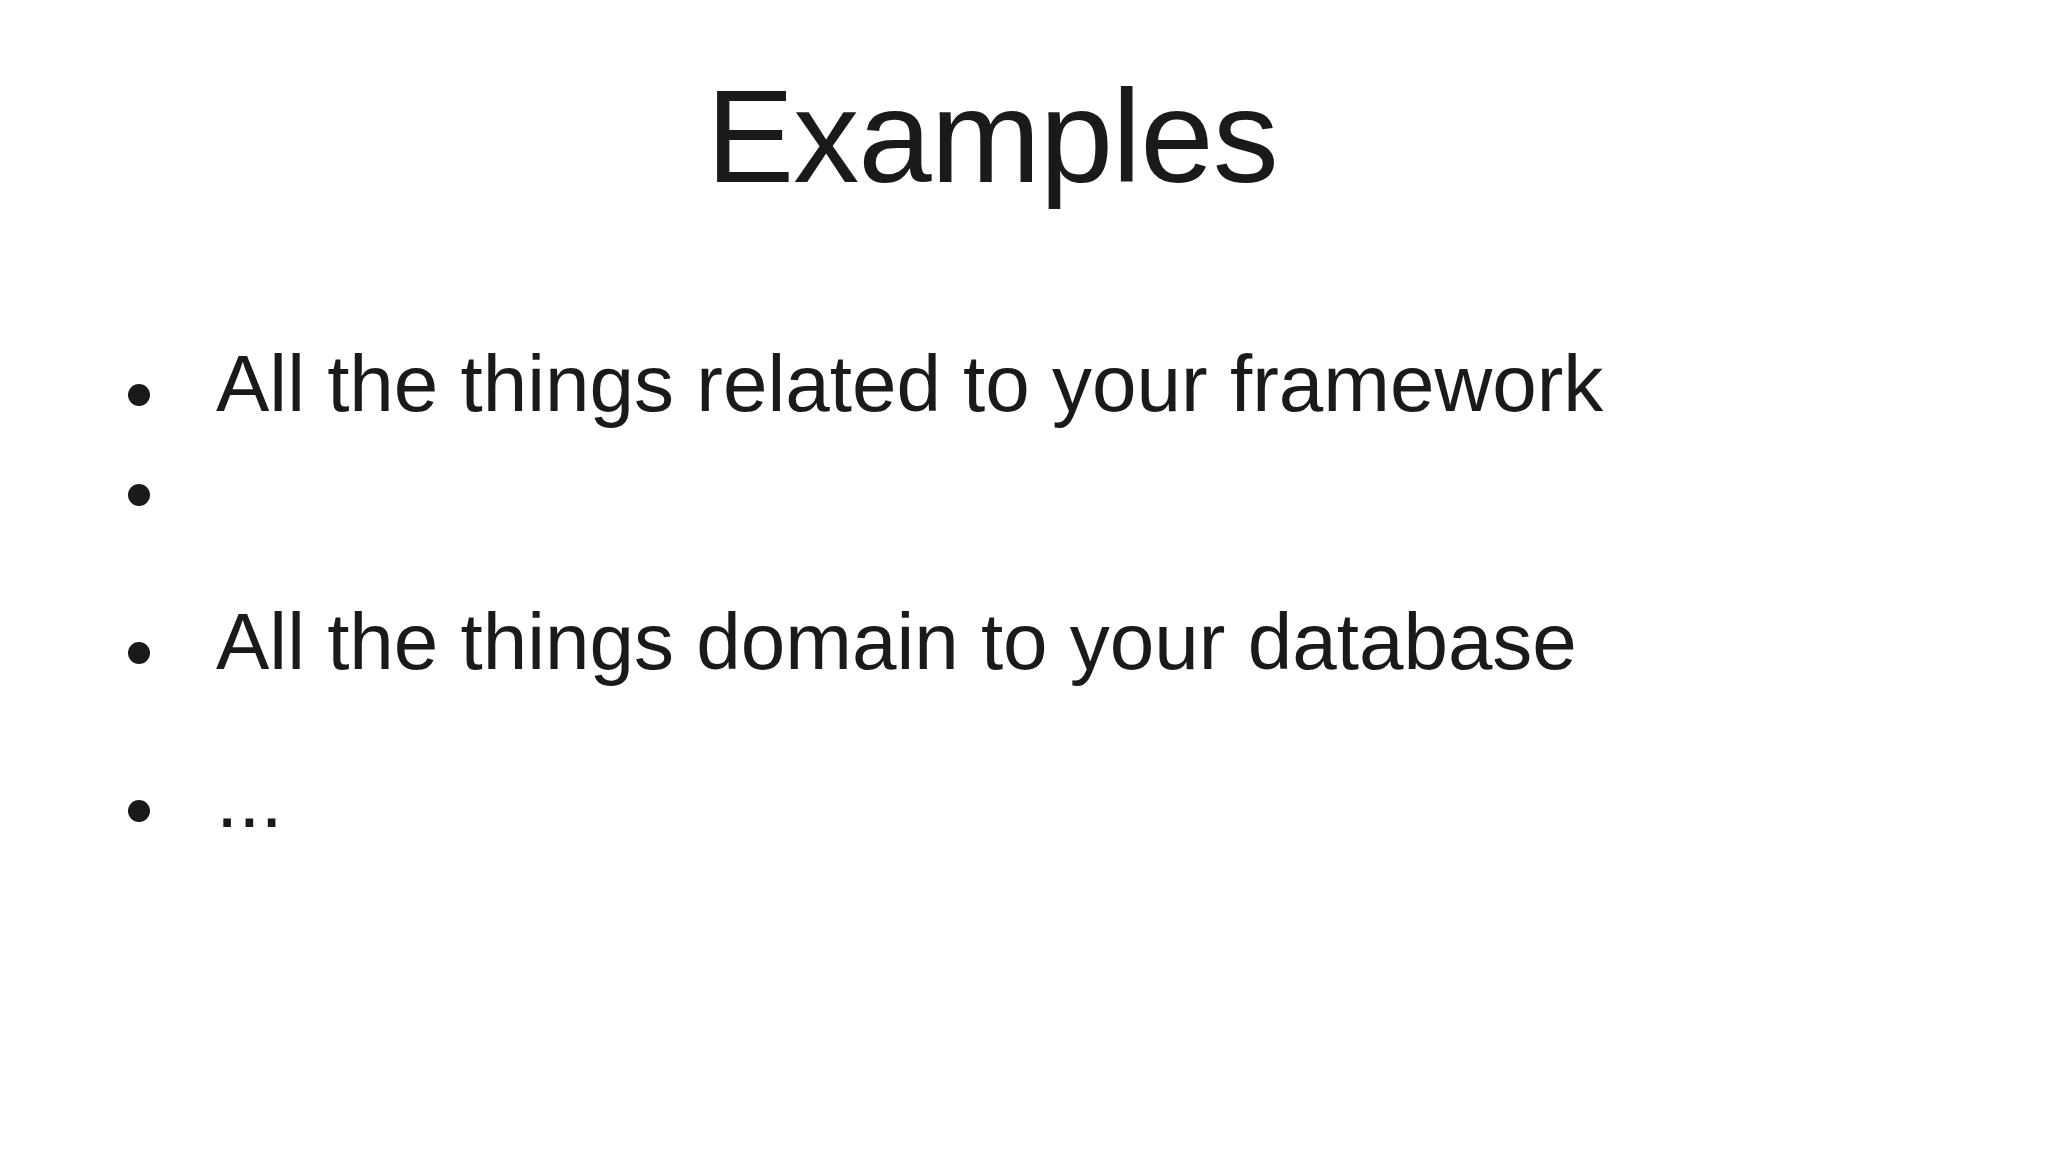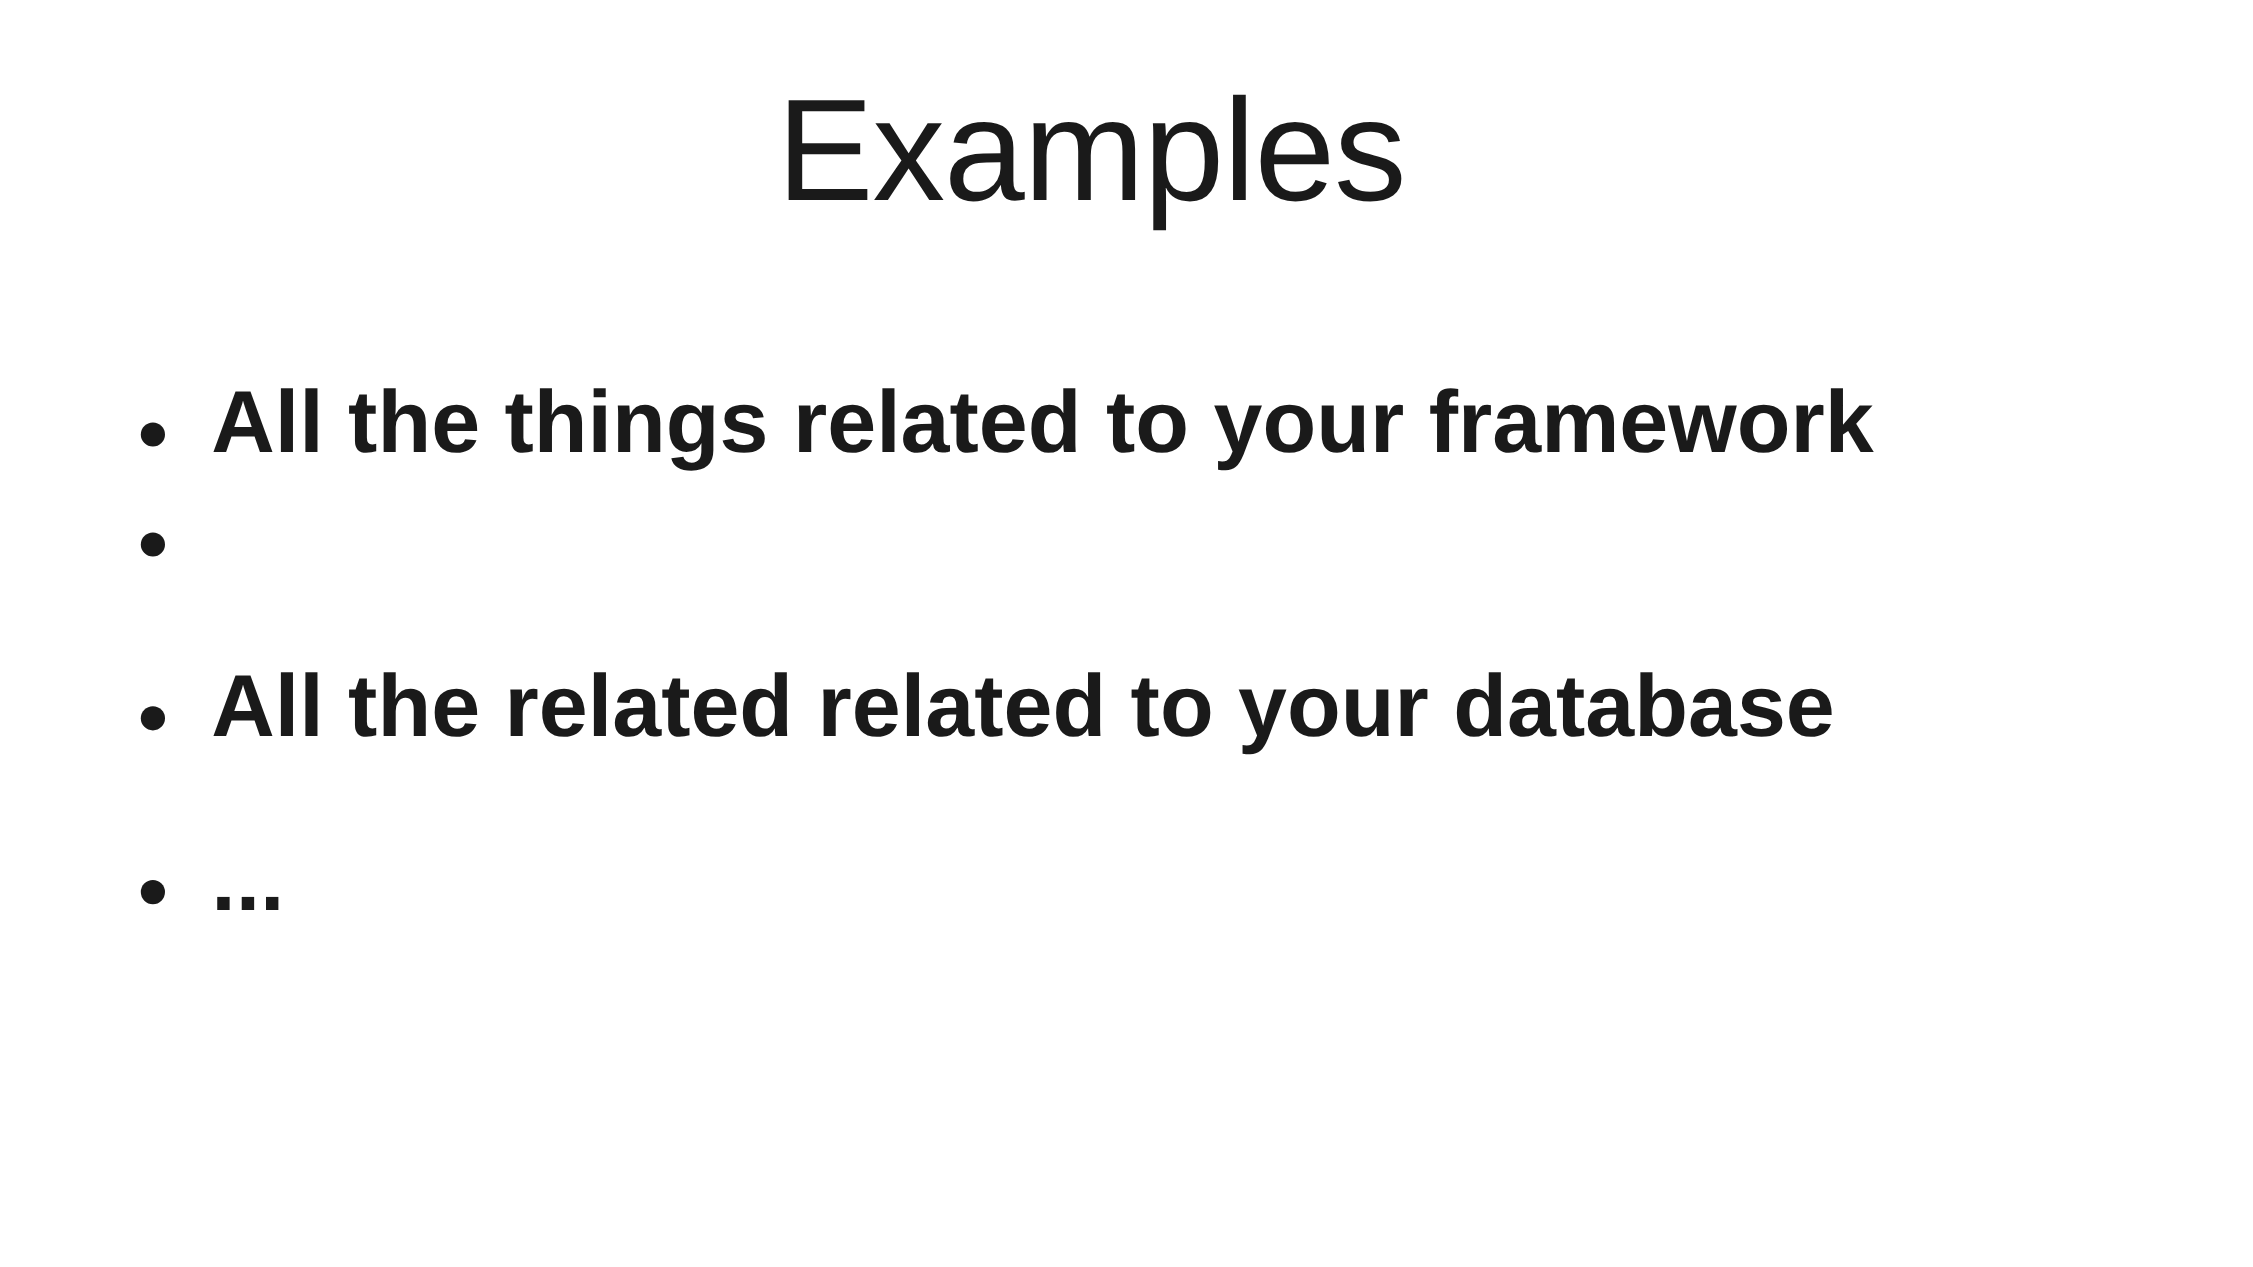--- a/index.html
+++ b/index.html
@@ -37,24 +37,25 @@
     padding: 0;
     margin-top: 128px;
     margin-left: 128px;
     margin-right: 100px;
   }
   .bullet-item {
     position: relative;
     display: flex;
     align-items: baseline;
     font-size: 80px;
-    font-weight: 700;
+    font-weight: 400;
     line-height: 1.0;
     margin-bottom: 78px;
     color: #1a1a1a;
+    gap: 24px;
   }
   .bullet-marker {
     flex: 0 0 auto;
     width: 22px;
     height: 22px;
     border-radius: 50%;
     background: #1a1a1a;
     margin-right: 42px;
     
     position: relative;
@@ -78,21 +79,21 @@
       <span class="bullet-marker"></span>
       <span class="bullet-text">All the things related to your framework</span>
     </li>
 
     <li class="bullet-item">
       <span class="bullet-marker"></span>
     </li>
 
     <li class="bullet-item">
       <span class="bullet-marker"></span>
-      <span class="bullet-text">All the related related to your database</span>
+      <span class="bullet-text">All the things domain to your database</span>
     </li>
 
     <li class="bullet-item">
       <span class="bullet-marker"></span>
       <span class="bullet-text">...</span>
     </li>
 
   </ul>
 
 </div>

